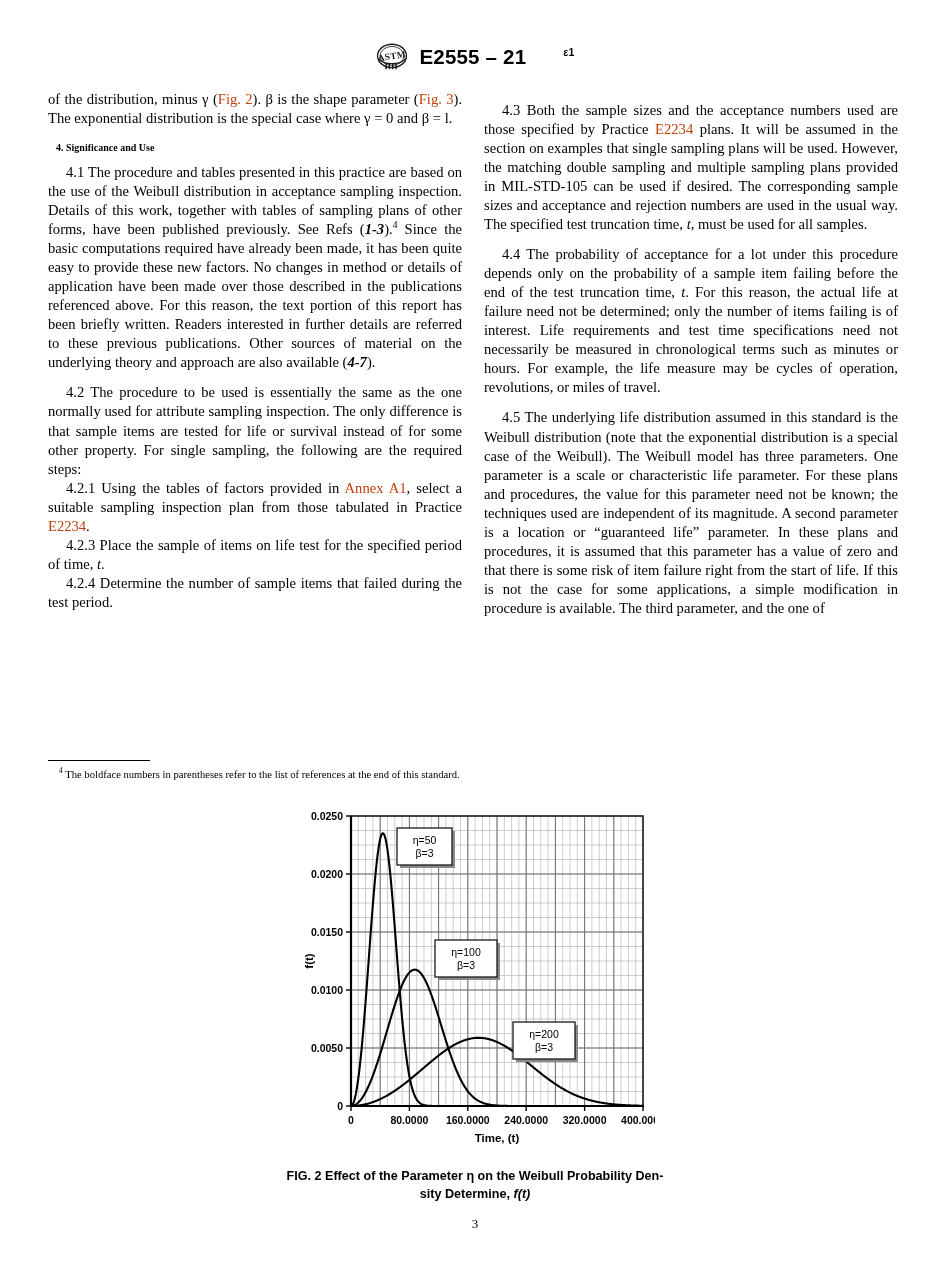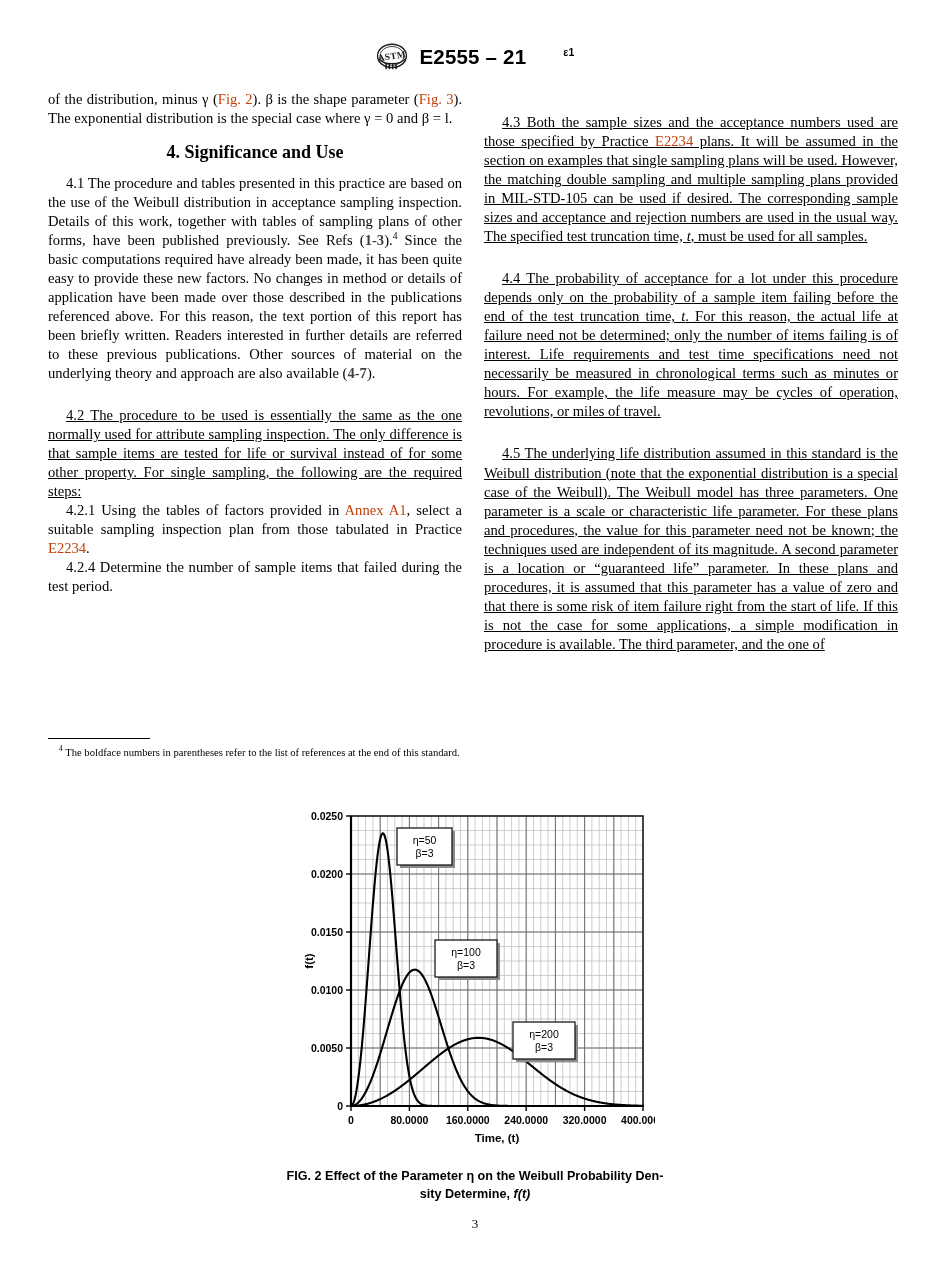--- a/index.html
+++ b/index.html
@@ -63,41 +63,41 @@
     hyphens: none;
   }
   .col-left  { left: 48px; }
   .col-right { left: 484px; }
 
   p {
     margin: 0 0 0 0;
     text-indent: 18px;
     text-align: justify;
   }
-  p.gap { margin-top: 23px; text-decoration: underline; }
+  p.gap { margin-top: 11px; }
   p.noindent { text-indent: 0; }
 
   h3.section-head {
     font-family: "Liberation Serif", serif;
     font-weight: bold;
-    font-size: 18px;
-    margin: 13px 0 9px 0;
+    font-size: 10px;
+    margin: 13px 0 9px 8px;
     text-indent: 0;
-    text-align: center;
+    text-align: left;
   }
   .lnk { color: #c2410c; }
-  .bold-red { color: #404040; font-weight: bold; }
+  .bold-red { color: #000000; font-weight: bold; font-style: italic; }
   .it { font-style: italic; }
   sup.fn { font-size: 9.5px; vertical-align: super; line-height: 0; }
 
   
   .footnote-wrap {
     position: absolute;
     left: 48px;
-    top: 738px;
+    top: 760px;
     width: 414px;
   }
   .footnote-rule {
     width: 102px;
     border-top: 1px solid #000;
     margin-bottom: 7px;
   }
   .footnote-text {
     font-size: 10.6px;
     line-height: 1.28;
@@ -180,20 +180,22 @@
       sources of material on the underlying theory and approach are also available (<span class="bold-red">4-7</span>).</p>
 
     <p class="gap">4.2  The procedure to be used is essentially the same
       as the one normally used for attribute sampling inspection. The only difference is that sample items are tested for
       life or survival instead of for some other property. For single sampling, the following are the required steps:</p>
 
     <p>4.2.1  Using the tables of factors provided in <span class="lnk">Annex A1</span>, select a suitable
       sampling inspection plan from those tabulated in Practice <span class="lnk">E2234</span>.</p>
 
 
+    <p>4.2.3  Place the sample of items on life test for the specified
+      period of time, <span class="it">t</span>.</p>
 
     <p>4.2.4  Determine the number of sample items that failed during
       the test period.</p>
   </div>
 
   <div class="footnote-wrap">
     <div class="footnote-rule"></div>
     <div class="footnote-text"><sup>4</sup><span> The boldface numbers in parentheses refer to the list of references at the end of this standard.</span></div>
   </div>
 

